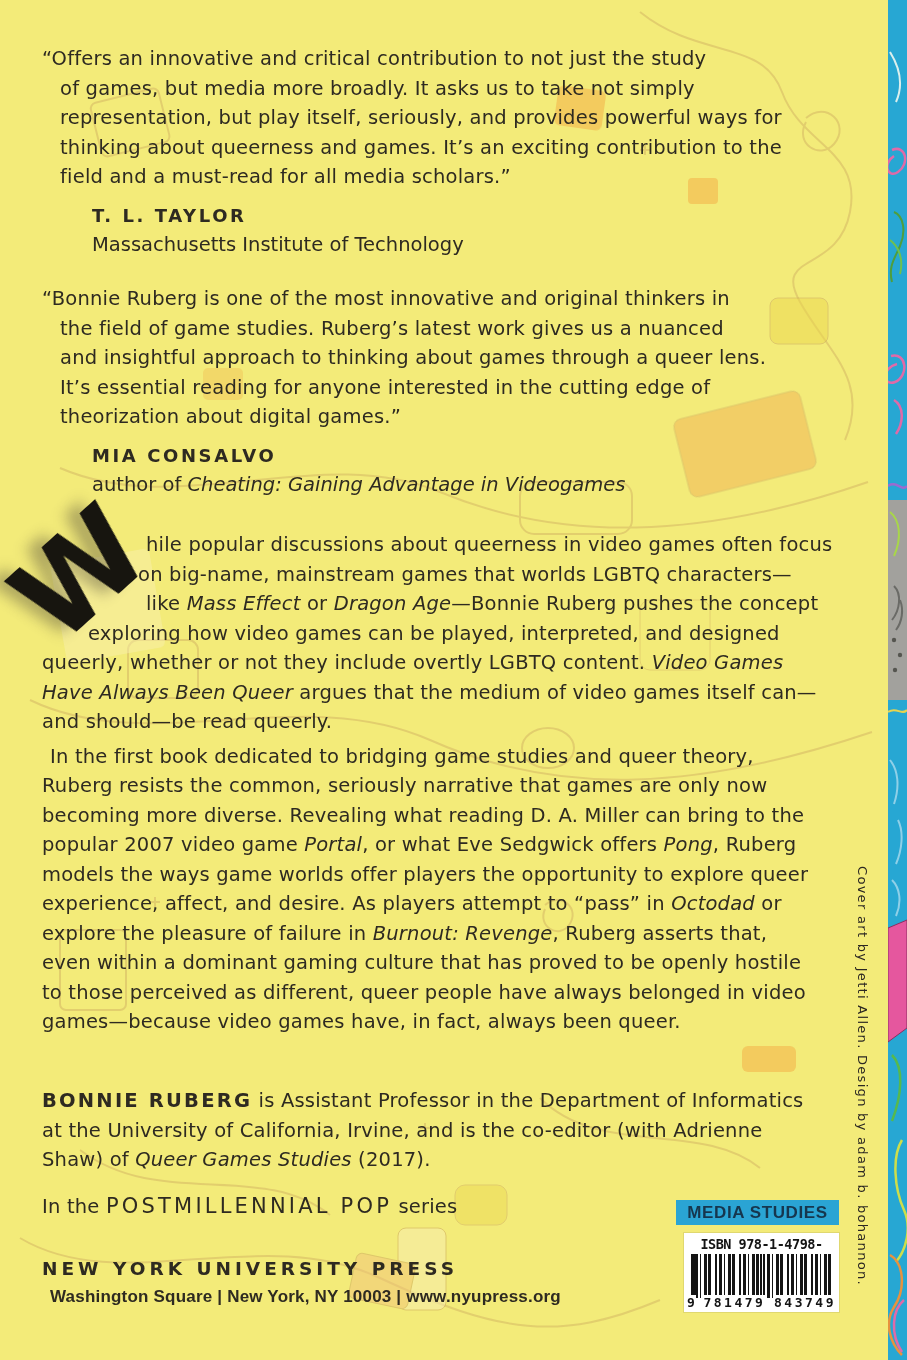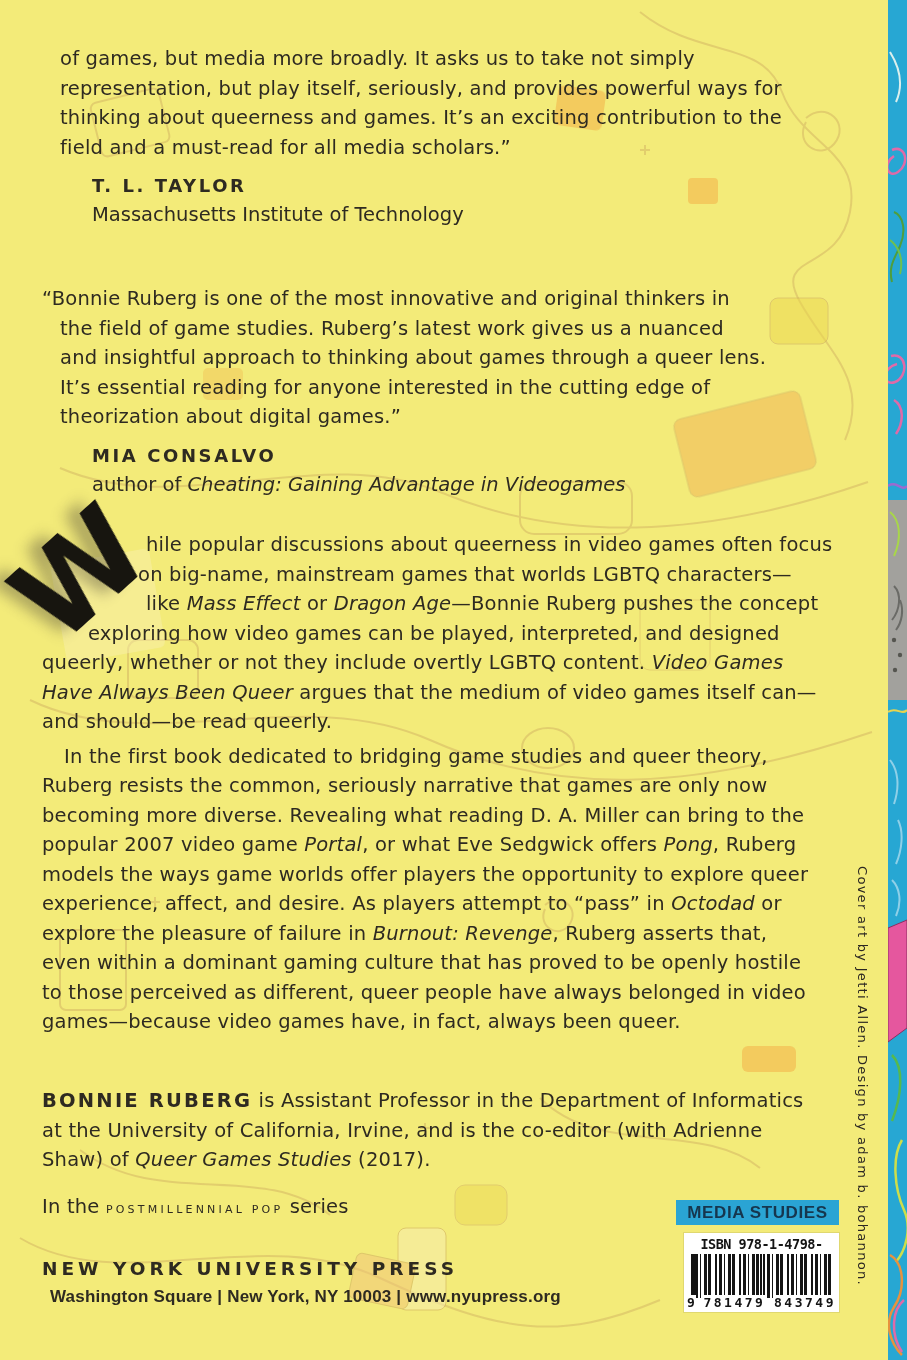--- a/index.html
+++ b/index.html
@@ -18,21 +18,21 @@
   .dropcap{
     position:absolute; left:-30px; top:-22px; width:150px;
     font-size:118px; font-weight:bold; line-height:1; color:#17150f;
     transform:rotate(-42deg); transform-origin:50% 50%;
     text-shadow:-12px -9px 14px rgba(90,84,62,.45);
   }
   .para2{margin-top:5px;}
   .bio{top:1086px;}
   .bio b{letter-spacing:2.2px;}
   .series{position:absolute; left:42px; top:1192px;}
-  .sc{font-size:11px; letter-spacing:3.2px;}
+  .sc{font-size:21px; letter-spacing:3.2px;}
   .publisher{position:absolute; left:42px; top:1258px; font-weight:bold; font-size:18.5px; letter-spacing:4px; white-space:nowrap;}
   .address{position:absolute; left:50px; top:1287px; font-family:"Liberation Sans",sans-serif; font-weight:bold; font-size:17px; letter-spacing:.2px; white-space:nowrap;}
   .badge{
     position:absolute; left:676px; top:1200px; width:163px; height:25px;
     background:#2aa4d4; color:#16364e; display:flex; align-items:center; justify-content:center;
     font-family:"Liberation Sans",sans-serif; font-weight:bold; font-size:17px; letter-spacing:.6px;
   }
   .barcode{
     position:absolute; left:684px; top:1233px; width:155px; height:79px;
     background:#ffffff; box-shadow:0 0 0 1px rgba(0,0,0,.08);
@@ -96,20 +96,21 @@
       <rect x="680" y="404" width="130" height="80" rx="8" fill="#f0b054" stroke="#c9a45c" transform="rotate(-14 745 444)"></rect>
       <rect x="742" y="1046" width="54" height="26" rx="6" fill="#f2ab45"></rect>
       <rect x="455" y="1185" width="52" height="40" rx="10" fill="#ead74f" stroke="#c9a45c" opacity="0.85"></rect>
       <rect x="398" y="1228" width="48" height="82" rx="8" fill="#f6ecb5" stroke="#c9a45c"></rect>
       <rect x="352" y="1258" width="60" height="46" rx="6" fill="#f0c27a" stroke="#c9a45c" transform="rotate(12 382 1281)"></rect>
       <rect x="640" y="600" width="70" height="70" rx="10" fill="none" stroke="#c9a45c" opacity="0.7"></rect>
     </g>
   </svg>
 
   <section class="quote" style="top:44px">
+    <div class="tl">“Offers an innovative and critical contribution to not just the study</div>
     <div class="tl cont">of games, but media more broadly. It asks us to take not simply</div>
     <div class="tl cont">representation, but play itself, seriously, and provides powerful ways for</div>
     <div class="tl cont">thinking about queerness and games. It’s an exciting contribution to the</div>
     <div class="tl cont">field and a must-read for all media scholars.”</div>
     <div class="attr-name">T. L. TAYLOR</div>
     <div class="attr-aff">Massachusetts Institute of Technology</div>
   </section>
 
   <section class="quote" style="top:284px">
     <div class="tl">“Bonnie Ruberg is one of the most innovative and original thinkers in</div>
@@ -126,21 +127,21 @@
     <div class="para1">
       <div class="tl" style="margin-left:104px">hile popular discussions about queerness in video games often focus</div>
       <div class="tl" style="margin-left:96px">on big-name, mainstream games that worlds LGBTQ characters—</div>
       <div class="tl" style="margin-left:104px">like <i>Mass Effect</i> or <i>Dragon Age</i>—Bonnie Ruberg pushes the concept</div>
       <div class="tl" style="margin-left:46px">exploring how video games can be played, interpreted, and designed</div>
       <div class="tl">queerly, whether or not they include overtly LGBTQ content. <i>Video Games</i></div>
       <div class="tl"><i>Have Always Been Queer</i> argues that the medium of video games itself can—</div>
       <div class="tl">and should—be read queerly.</div>
     </div>
     <div class="para2">
-      <div class="tl" style="margin-left:22px">In the first book dedicated to bridging game studies and queer theory,</div>
+      <div class="tl" style="margin-left:8px">In the first book dedicated to bridging game studies and queer theory,</div>
       <div class="tl">Ruberg resists the common, seriously narrative that games are only now</div>
       <div class="tl">becoming more diverse. Revealing what reading D. A. Miller can bring to the</div>
       <div class="tl">popular 2007 video game <i>Portal</i>, or what Eve Sedgwick offers <i>Pong</i>, Ruberg</div>
       <div class="tl">models the ways game worlds offer players the opportunity to explore queer</div>
       <div class="tl">experience, affect, and desire. As players attempt to “pass” in <i>Octodad</i> or</div>
       <div class="tl">explore the pleasure of failure in <i>Burnout: Revenge</i>, Ruberg asserts that,</div>
       <div class="tl">even within a dominant gaming culture that has proved to be openly hostile</div>
       <div class="tl">to those perceived as different, queer people have always belonged in video</div>
       <div class="tl">games—because video games have, in fact, always been queer.</div>
     </div>

